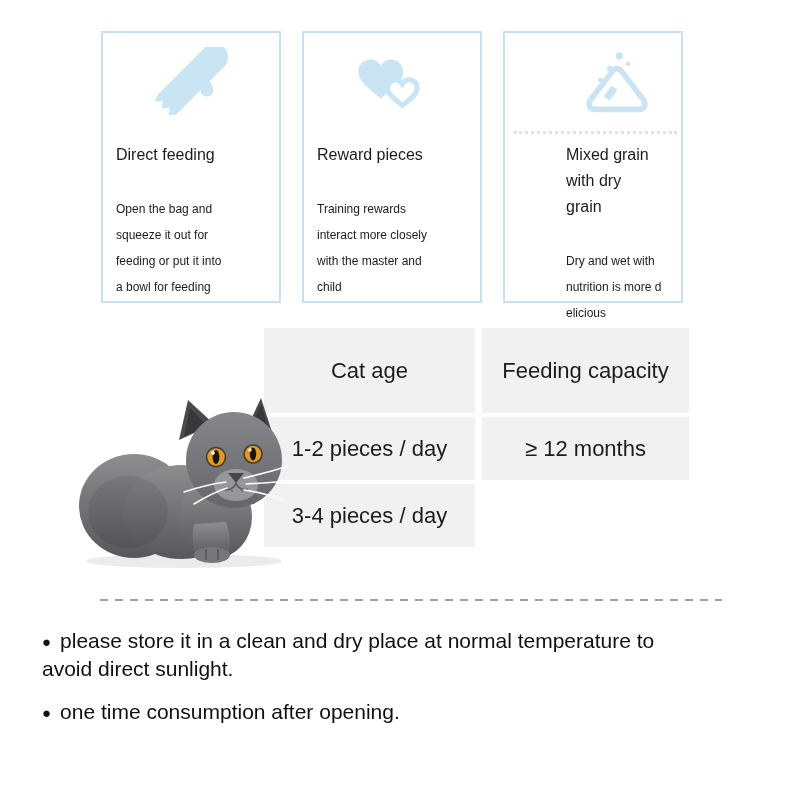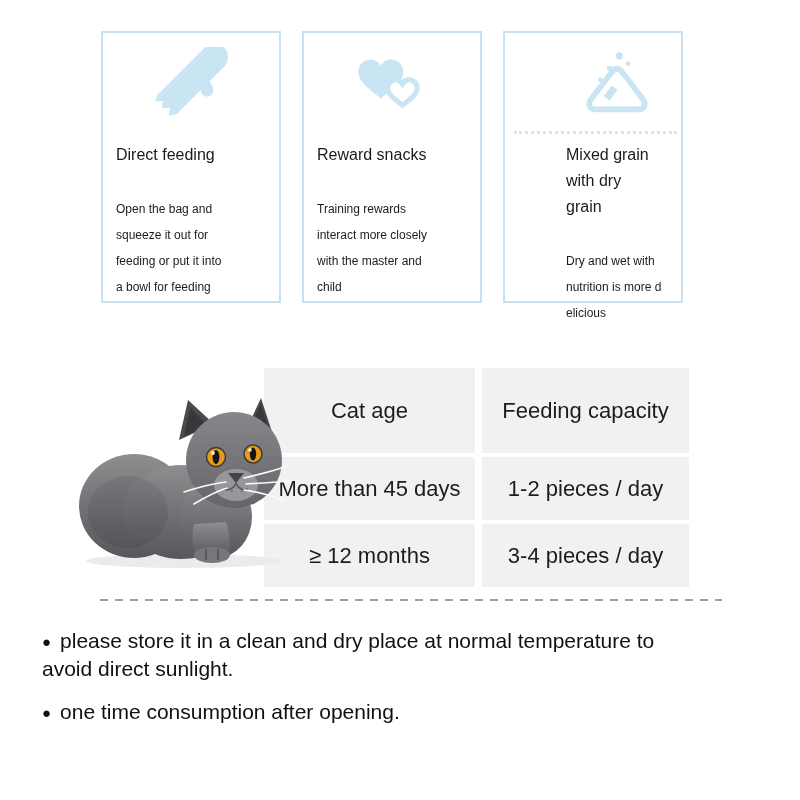--- a/index.html
+++ b/index.html
@@ -12,21 +12,21 @@
   .card1{left:101px;}
   .card2{left:302px;}
   .card3{left:503px;padding-left:48px;}
   .icon-box{margin-top:17px;height:74px;display:flex;align-items:center;justify-content:center;}
   .card-title{margin-top:18px;padding:0 13px;font-size:16px;line-height:26px;white-space:pre-line;}
   .card-body{margin-top:28px;padding:0 13px;font-size:12px;line-height:26px;white-space:pre-line;}
   .ground-dots{position:absolute;top:98px;left:9px;right:4px;height:0;
                border-top:3px dotted #e2e2e2;}
 
   
-  .feed-table{position:absolute;left:264px;top:368px;display:grid;
+  .feed-table{position:absolute;left:264px;top:328px;display:grid;
               grid-template-columns:211px 207px;grid-template-rows:85px 63px 63px;
               column-gap:7px;row-gap:4px;}
   .cell{background:var(--cell-gray,#f1f1f1);display:flex;align-items:center;justify-content:center;
         font-size:22px;color:#1c1c1c;}
 
   
   .cat{position:absolute;left:76px;top:396px;width:214px;height:174px;z-index:2;}
 
   
   .divider{position:absolute;left:100px;top:599px;width:622px;height:2px;
@@ -58,21 +58,21 @@
 a bowl for feeding</div>
   </div>
 
   <div class="card card2">
     <div class="icon-box">
       <svg viewBox="0 0 100 100" width="84" height="80" aria-hidden="true">
         <path transform="translate(4,8) scale(0.64)" d="M50,88 C28,70 6,56 6,36 C6,22 17,12 30,12 C39,12 46,17 50,24 C54,17 61,12 70,12 C83,12 94,22 94,36 C94,56 72,70 50,88 Z" fill="var(--accent-blue,#c9e4f3)"></path>
         <path transform="translate(42,36) scale(0.42)" d="M50,88 C28,70 6,56 6,36 C6,22 17,12 30,12 C39,12 46,17 50,24 C54,17 61,12 70,12 C83,12 94,22 94,36 C94,56 72,70 50,88 Z" fill="#ffffff" stroke="var(--accent-blue,#c9e4f3)" stroke-width="15"></path>
       </svg>
     </div>
-    <div class="card-title">Reward snacks</div>
+    <div class="card-title">Reward pieces</div>
     <div class="card-body">Training rewards
 interact more closely
 with the master and
 child</div>
   </div>
 
   <div class="card card3">
     <div class="icon-box">
       <svg viewBox="0 0 100 100" width="84" height="80" aria-hidden="true">
         <path d="M50,27 C53,27 55,29 57,32 L83,66 C87,72 84,78 77,78 L23,78 C16,78 13,72 17,66 L43,32 C45,29 47,27 50,27 Z" fill="none" stroke="var(--accent-blue,#c9e4f3)" stroke-width="7" stroke-linejoin="round"></path>
@@ -90,21 +90,20 @@
     <div class="card-title">Mixed grain with dry
 grain</div>
     <div class="card-body">Dry and wet with
 nutrition is more d
 elicious</div>
   </div>
 
   <div class="feed-table">
     <div class="cell">Cat age</div>
     <div class="cell">Feeding capacity</div>
-    <div class="cell">More than 45 days</div>
     <div class="cell">1-2 pieces / day</div>
     <div class="cell">≥ 12 months</div>
     <div class="cell">3-4 pieces / day</div>
   </div>
 
   <svg class="cat" viewBox="0 0 214 174" aria-hidden="true">
     <defs>
       <linearGradient id="fur" x1="0" y1="0" x2="0" y2="1">
         <stop offset="0" stop-color="#8e8e91"></stop>
         <stop offset="1" stop-color="#57575b"></stop>

